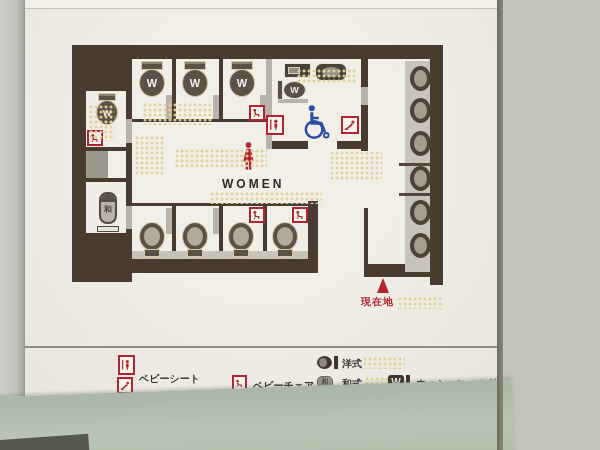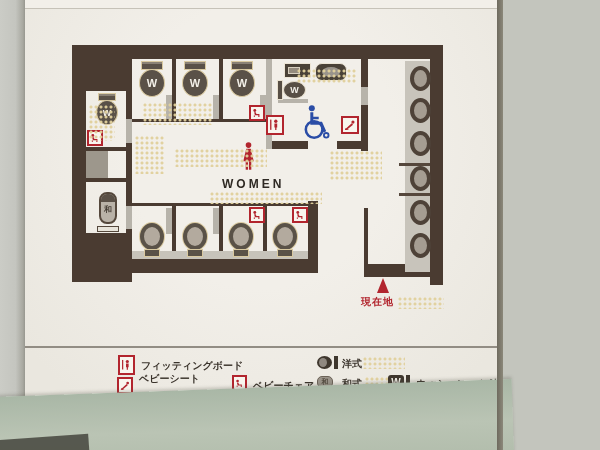--- a/index.html
+++ b/index.html
@@ -311,21 +311,20 @@
     <div class="br" style="left:338px;top:348px;width:42px;height:12px"></div>
     <div class="br" style="left:340px;top:368px;width:40px;height:10px"></div>
 
     <div class="lg-line"></div>
 
     <div class="ric" style="left:93px;top:346px;width:17px;height:20px">
       <svg fill="#b2252e">
           <use href="#sym-fitting"></use>
         </svg>
     </div>
-    <div class="lg-text" style="left:116px;top:350px">フィッティングボード</div>
 
     <div class="ric" style="left:92px;top:368px;width:16px;height:17px">
       <svg fill="#b2252e">
           <use href="#sym-babysheet"></use>
         </svg>
     </div>
     <div class="lg-text" style="left:114px;top:363px">ベビーシート</div>
 
     <div class="ric" style="left:207px;top:366px;width:15px;height:17px">
       <svg fill="#b2252e">

